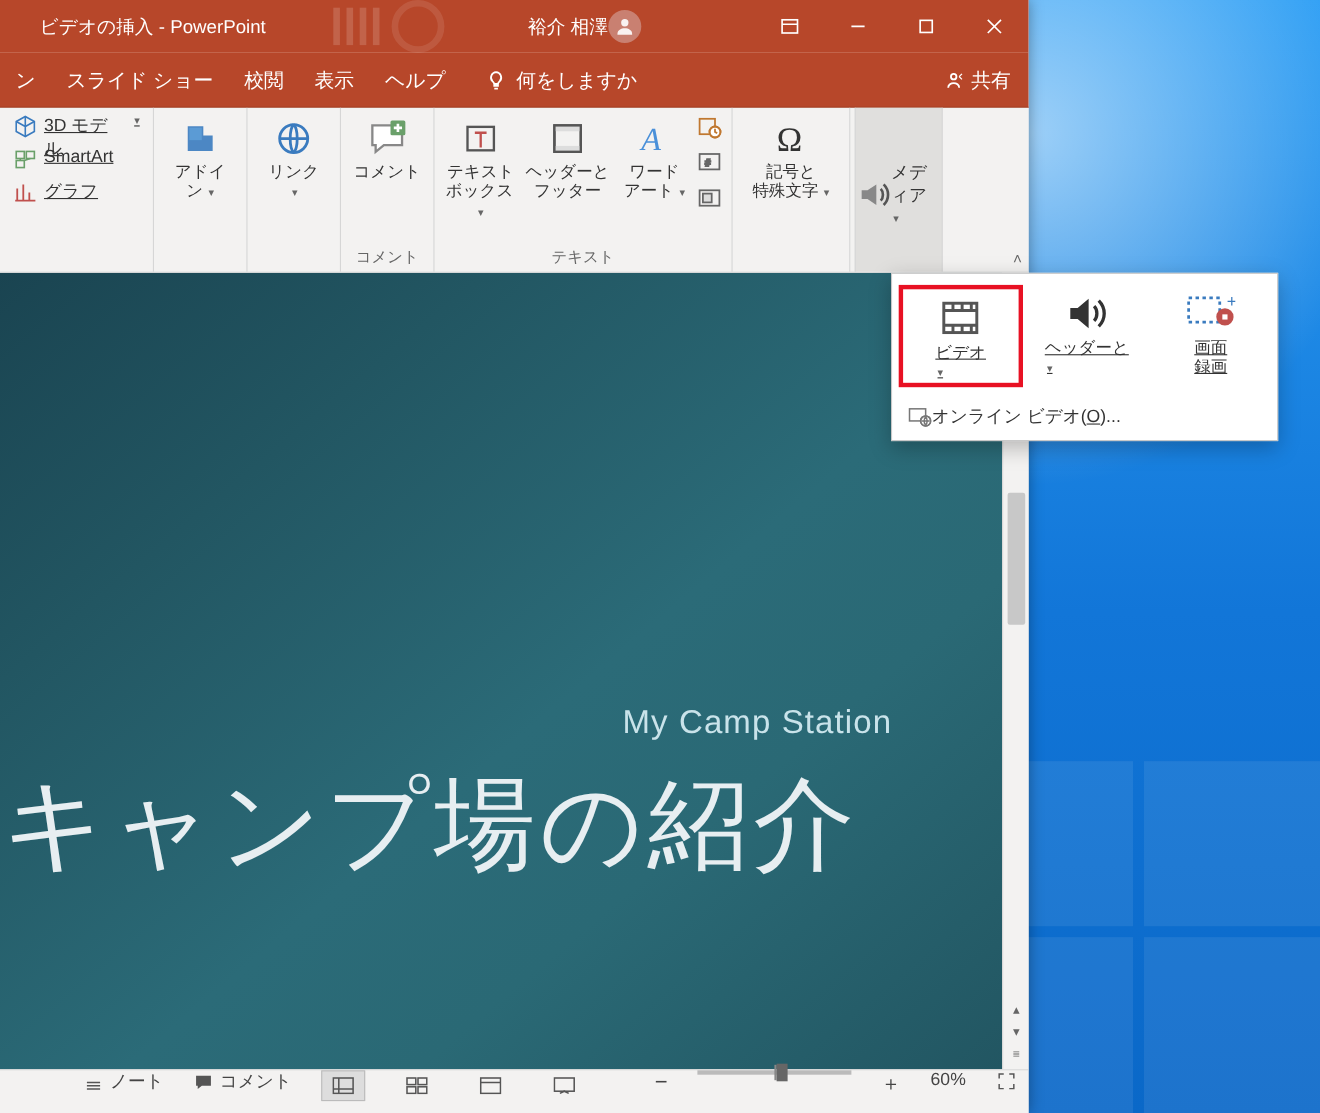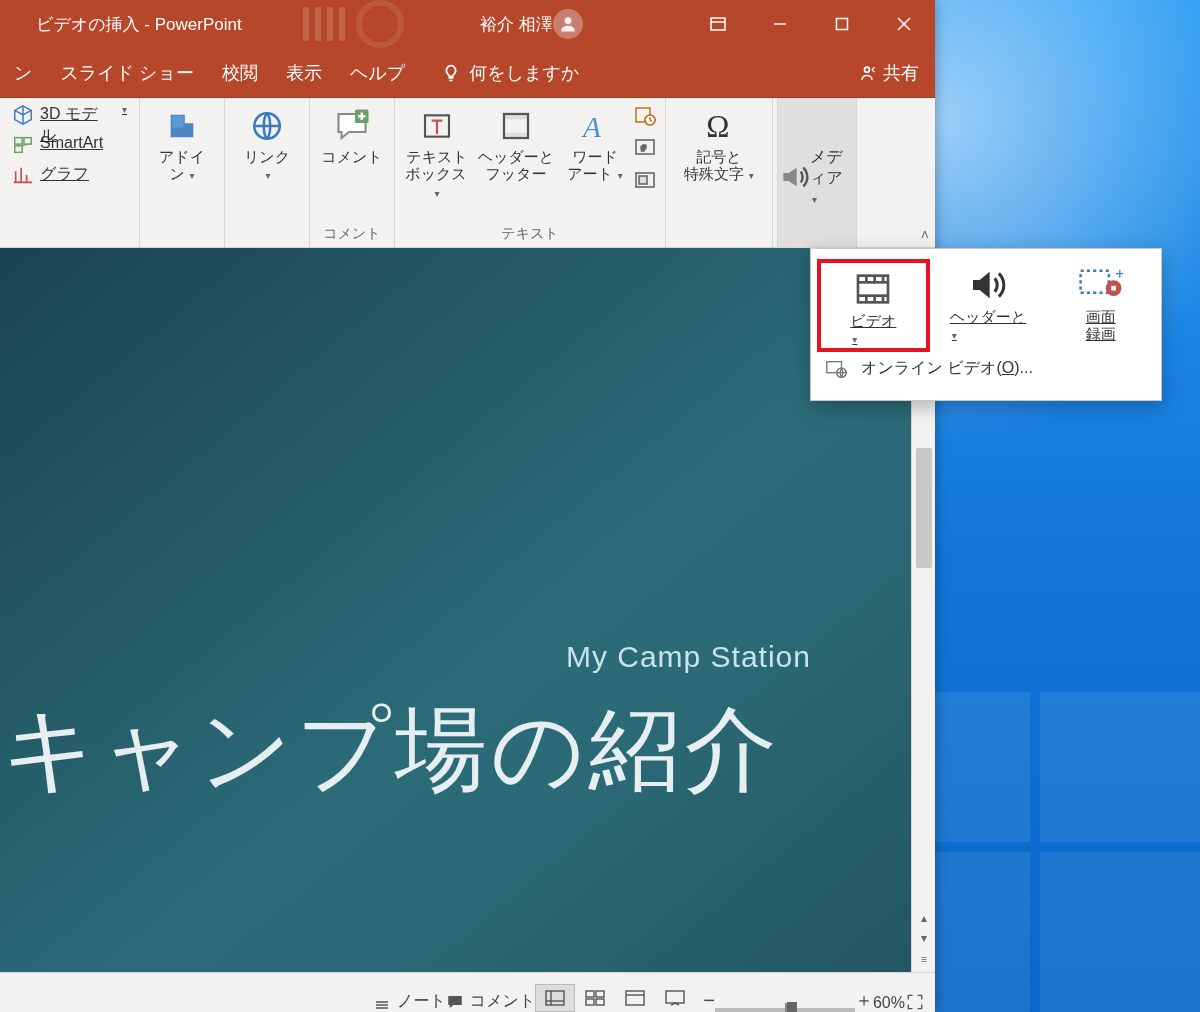--- a/index.html
+++ b/index.html
@@ -57,35 +57,35 @@
   .slide .sub{position:absolute;right:100px;bottom:298px;font-size:30px;font-family:"Segoe UI Light","Yu Gothic Light",sans-serif;color:#c9e3ea;letter-spacing:1px;}
   .slide .main{position:absolute;left:2px;bottom:160px;font-size:92px;font-family:"Yu Gothic Light","Segoe UI Light",sans-serif;color:#e7eef1;letter-spacing:4px;white-space:nowrap;}
   .vscroll{width:24px;background:#f3f2f1;border-left:1px solid #d6d6d6;position:relative;}
   .vscroll .arrow{position:absolute;left:0;width:24px;height:20px;display:flex;align-items:center;justify-content:center;color:#666;font-size:12px;}
   .vscroll .arrow.up{bottom:44px;}
   .vscroll .arrow.dn{bottom:24px;}
   .vscroll .menu{position:absolute;bottom:4px;left:0;width:24px;height:18px;display:flex;align-items:center;justify-content:center;color:#666;font-size:11px;}
   .vscroll .thumb{position:absolute;top:200px;left:4px;width:16px;height:120px;background:#c8c8c8;border-radius:2px;}
 
   
-  .status{height:40px;background:#f3f2f1;border-top:1px solid #d6d6d6;display:flex;align-items:flex-end;font-size:16px;color:#444;padding:0 10px;gap:0;}
+  .status{height:40px;background:#f3f2f1;border-top:1px solid #d6d6d6;display:flex;align-items:flex-start;font-size:16px;color:#444;padding:0 10px;gap:27px;}
   .status .spacer{flex:1;}
   .status .viewbtn{width:40px;height:28px;display:flex;align-items:center;justify-content:center;color:#555;}
   .status .viewbtn.active{background:#ddd;border:1px solid #bbb;}
   .zoom-track{width:140px;height:4px;background:#bbb;position:relative;}
   .zoom-track::before{content:"";position:absolute;left:50%;top:-5px;width:2px;height:14px;background:#888;}
   .zoom-thumb{position:absolute;top:-6px;left:72px;width:10px;height:16px;background:#666;}
 
   
   .flyout{position:absolute;left:810px;top:248px;width:352px;background:#fff;border:1px solid #c8c8c8;box-shadow:0 6px 18px rgba(0,0,0,.25);font-size:16px;}
   .fly-top{display:flex;padding:12px 8px 8px 8px;gap:8px;}
   .fly-item{flex:1;display:flex;flex-direction:column;align-items:center;font-size:15px;color:#333;}
   .fly-item .ico{height:48px;display:flex;align-items:center;justify-content:center;}
   .fly-item .lbl{line-height:1.1;text-decoration:underline;}
-  .fly-row{height:42px;display:flex;align-items:flex-start;padding:0 14px;gap:14px;color:#333;}
+  .fly-row{height:42px;display:flex;align-items:center;padding:0 14px;color:#333;}
   .underline{text-decoration:underline;}
   .red-box{outline:4px solid #e81123;outline-offset:-2px;}
 
   
   svg{display:block;}
 </style>
 </head>
 <body>
 
 <div class="screen">

